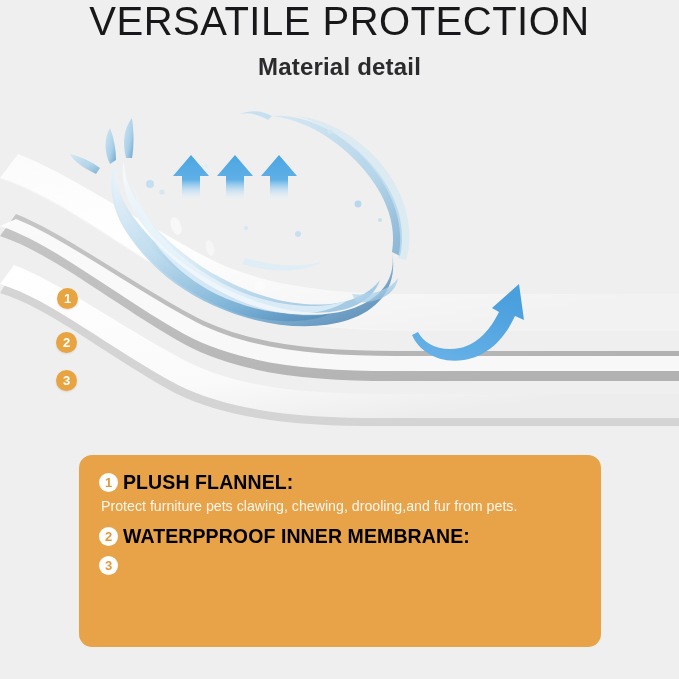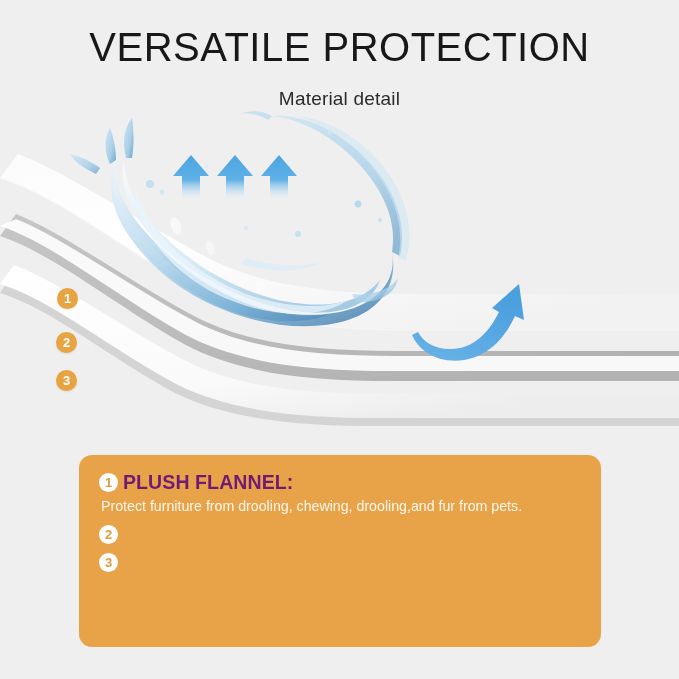--- a/index.html
+++ b/index.html
@@ -20,36 +20,35 @@
     background: #efefef;
   }
 
   
   .header {
     position: absolute;
     top: 0;
     left: 0;
     width: 679px;
     text-align: center;
-    padding-top: 26px;
   }
   .title {
     font-size: 40px;
     font-weight: 400;
     letter-spacing: 0.5px;
     color: #18181a;
     line-height: 1.05;
     margin: 0;
     font-family: "Liberation Sans", sans-serif;
   }
   .subtitle {
-    font-size: 19px;
-    font-weight: 400;
+    font-size: 24px;
+    font-weight: 700;
     color: #2b2b2e;
-    margin: 20px 0 0 0;
+    margin: 11px 0 0 0;
     letter-spacing: 0.2px;
   }
 
   
   .diagram {
     position: absolute;
     left: 0;
     top: 108px;
     width: 679px;
     height: 330px;
@@ -107,21 +106,21 @@
     border-radius: 50%;
     background: #ffffff;
     color: #e09a3c;
     font-size: 13px;
     font-weight: 700;
     line-height: 19px;
     text-align: center;
     margin-right: 5px;
   }
   .feature-title {
-    color: #701a75;
+    color: #000000;
     font-size: 19.5px;
     font-weight: 700;
     letter-spacing: 0.1px;
     line-height: 1.15;
   }
   .feature-desc {
     color: #fdf6ec;
     font-size: 14.2px;
     font-weight: 400;
     line-height: 1.3;
@@ -266,26 +265,27 @@
     <div class="layer-badge badge-3">3</div>
   </div>
 
   <div class="panel">
 
     <div class="feature">
       <div class="feature-head">
         <span class="num-badge">1</span>
         <span class="feature-title">PLUSH FLANNEL:</span>
       </div>
-      <div class="feature-desc">Protect furniture from drooling, chewing, drooling,and fur from pets.</div>
+      <div class="feature-desc">Protect furniture pets clawing, chewing, drooling,and fur from pets.</div>
     </div>
 
     <div class="feature">
       <div class="feature-head">
         <span class="num-badge">2</span>
+        <span class="feature-title">WATERPPROOF INNER MEMBRANE:</span>
       </div>
     </div>
 
     <div class="feature">
       <div class="feature-head">
         <span class="num-badge">3</span>
       </div>
     </div>
 
   </div>

